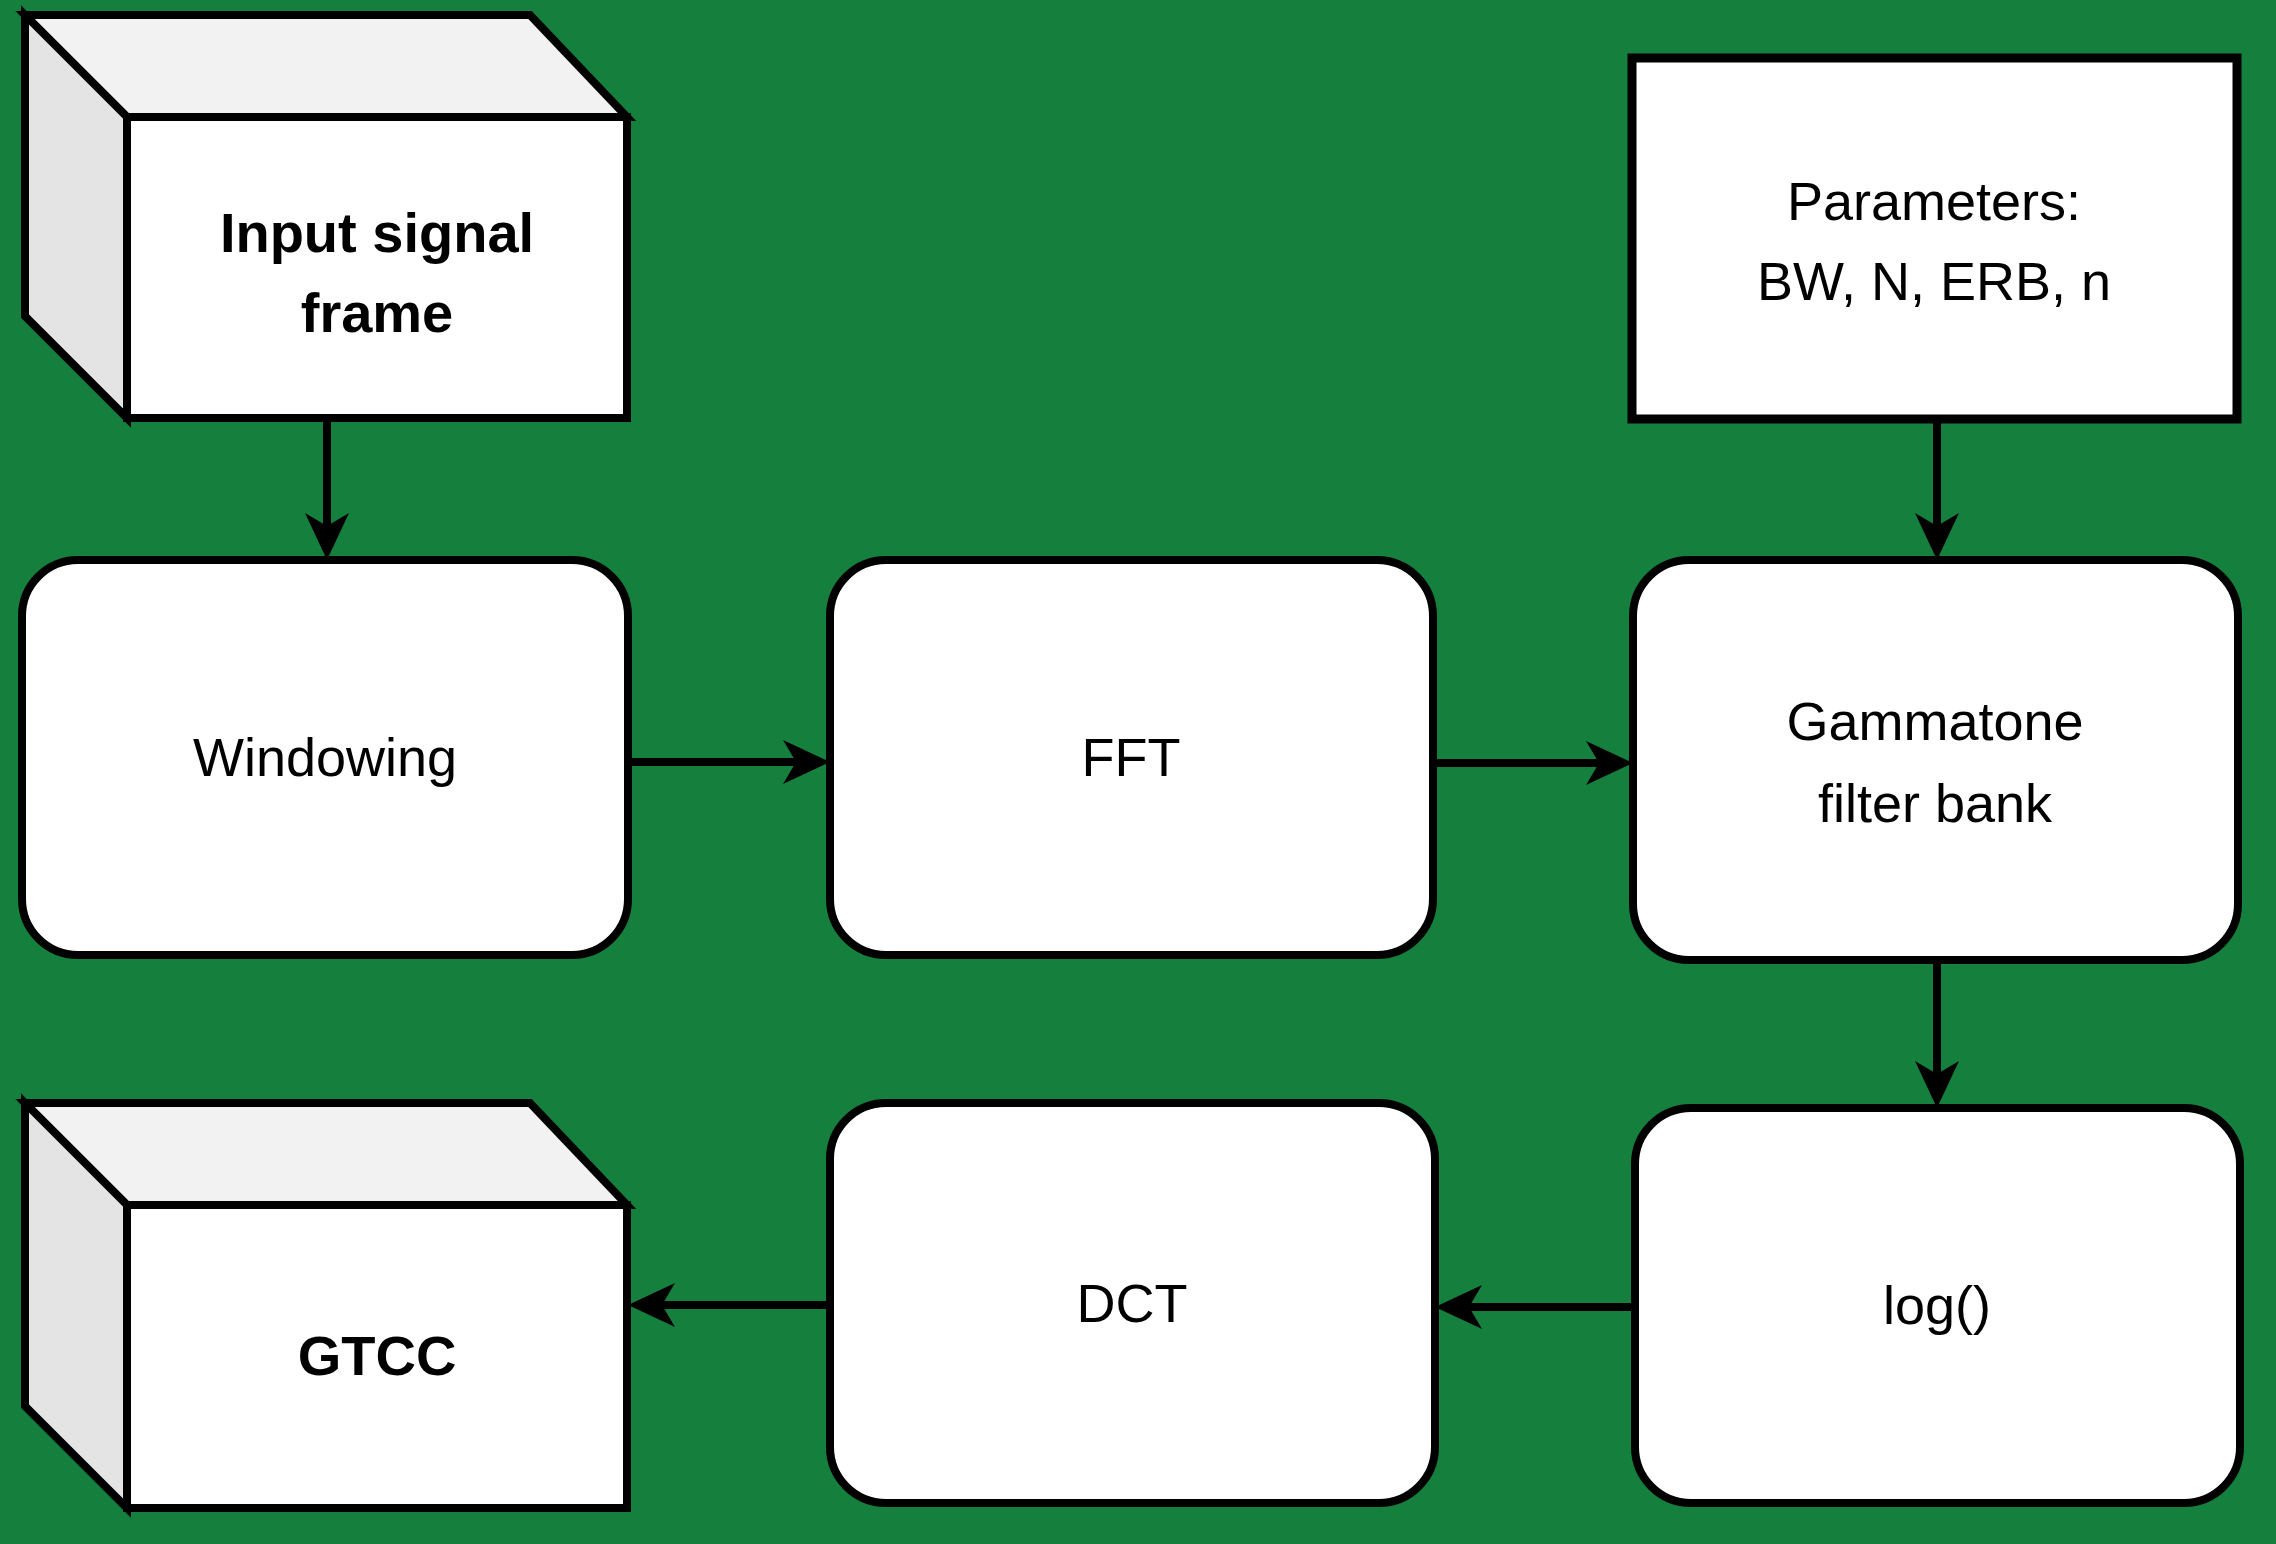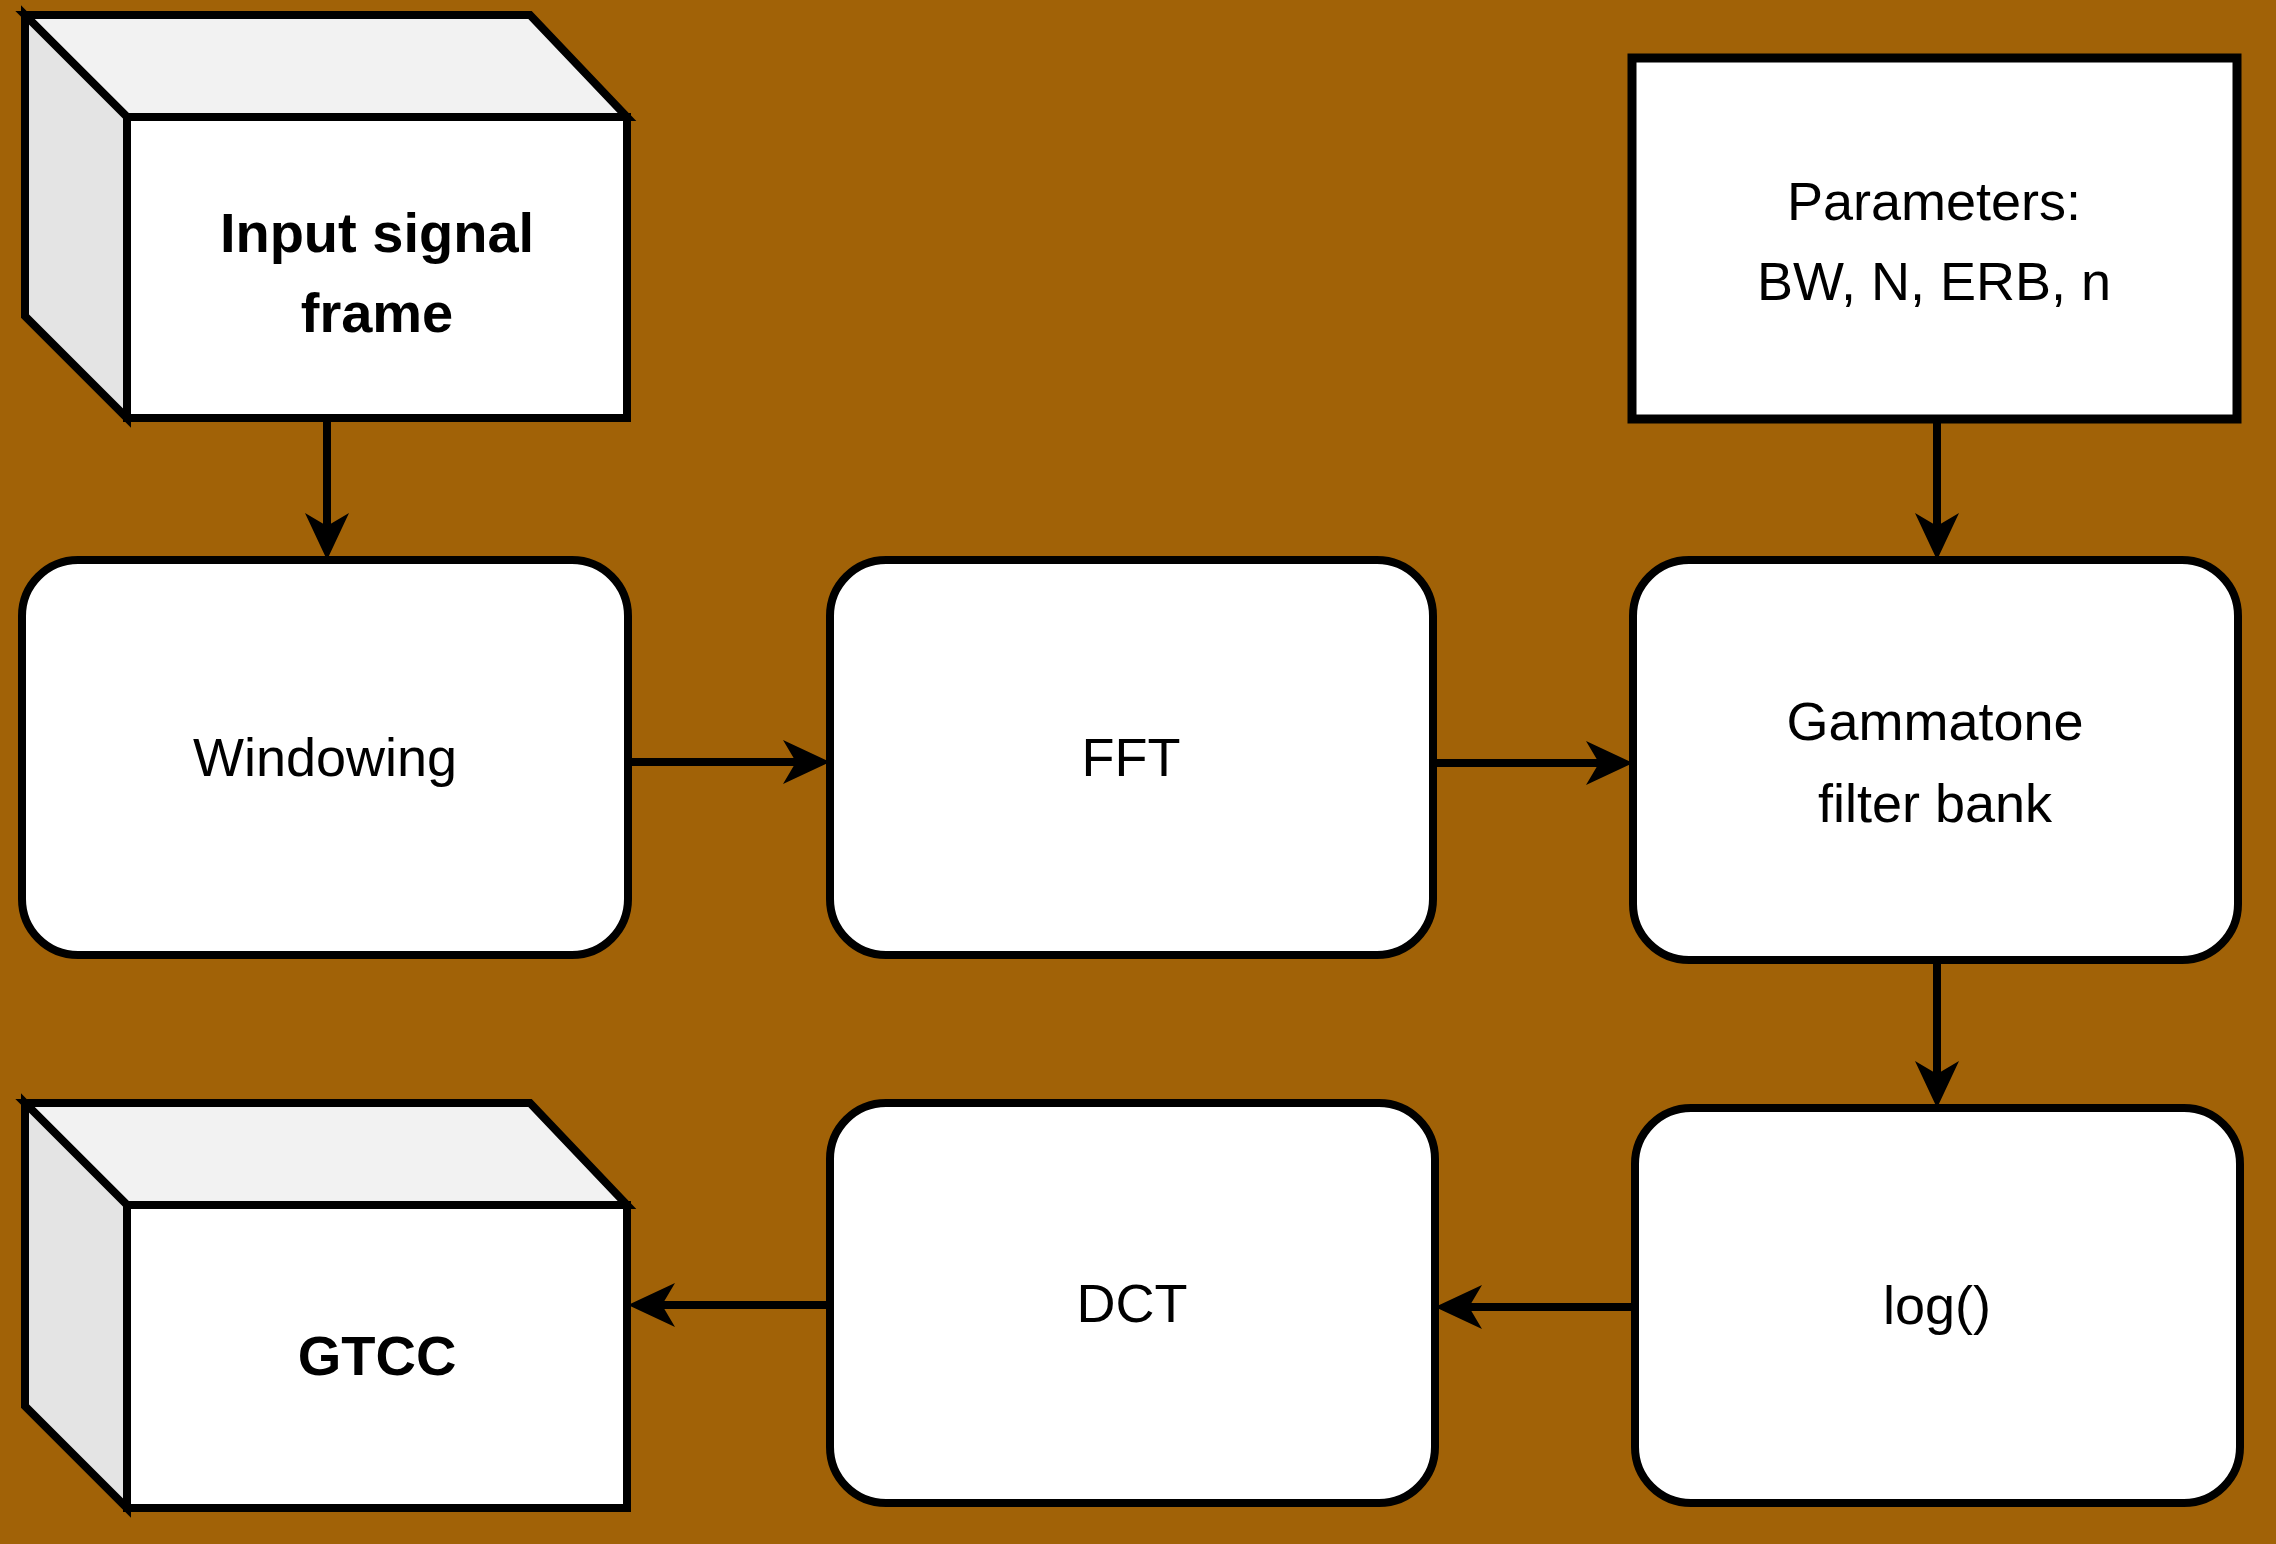--- a/index.html
+++ b/index.html
@@ -4,21 +4,21 @@
 <style>
   html, body {
     margin: 0;
     padding: 0;
     background: #ffffff;
   }
   .canvas {
     position: relative;
     width: 2276px;
     height: 1544px;
-    background: #a16207;
+    background: #15803d;
   }
   svg { display: block; }
   .shape {
     stroke: #000000;
     stroke-width: 8;
     stroke-linejoin: miter;
   }
   .params-shape {
     stroke: #000000;
     stroke-width: 9;

